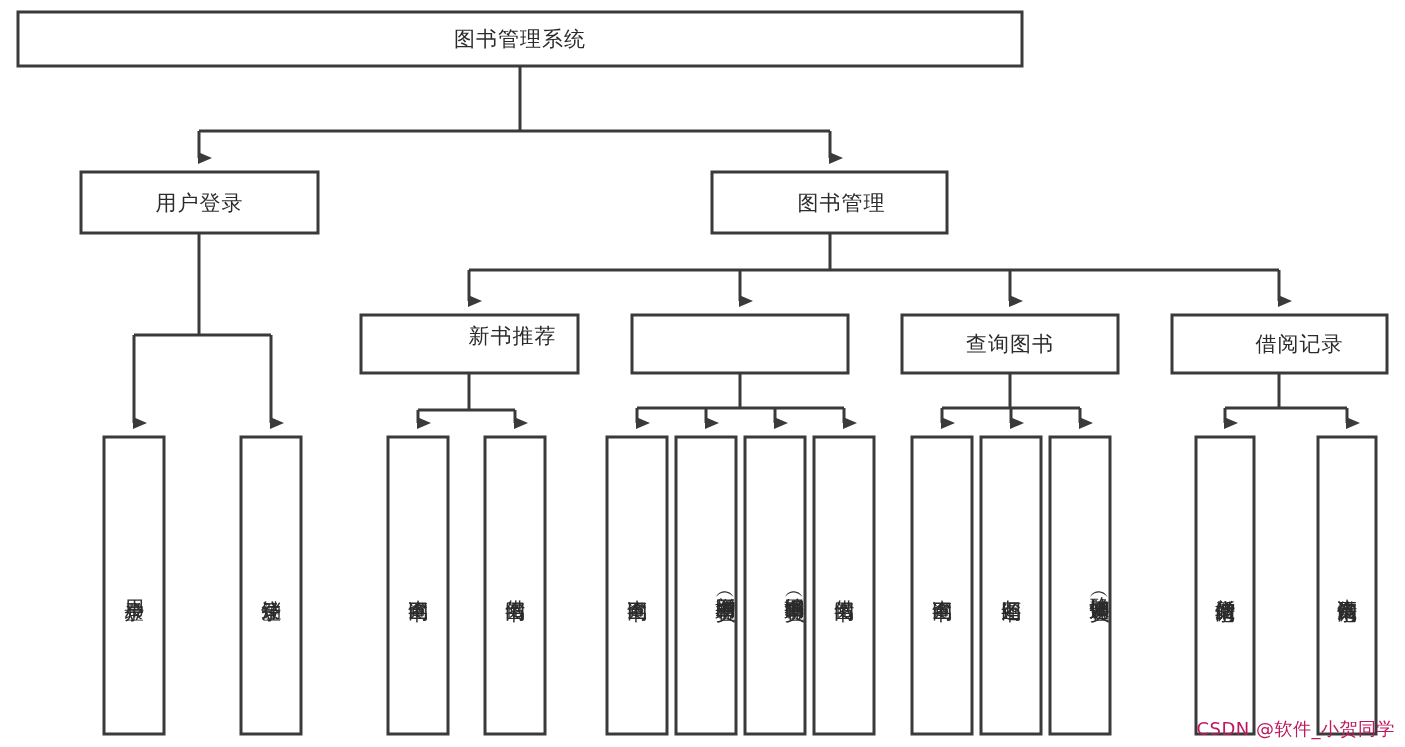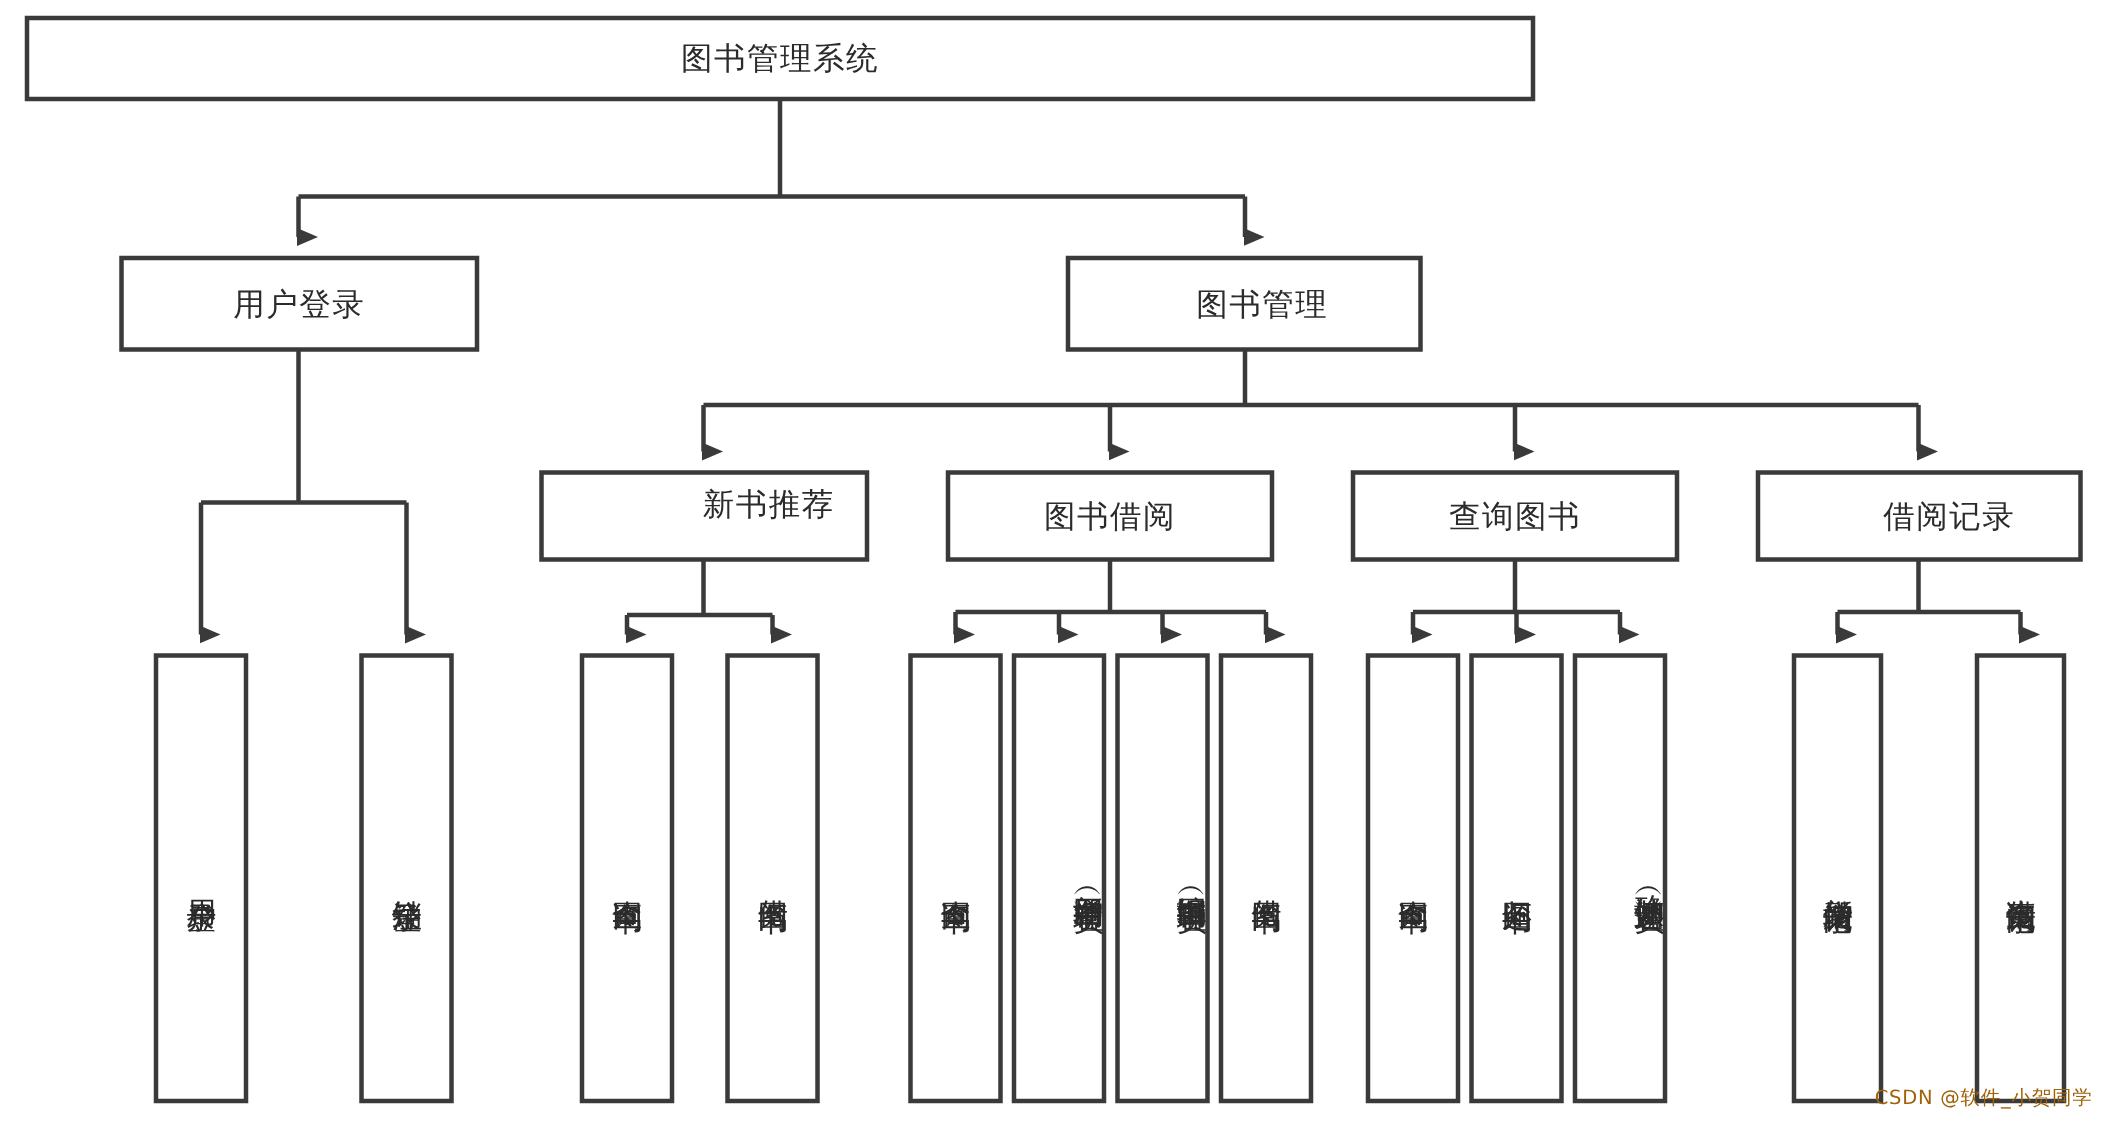--- a/index.html
+++ b/index.html
@@ -29,21 +29,21 @@
   .htext{
     position:absolute;
     display:flex;align-items:center;justify-content:center;
     font-family:Liberation Serif, serif;
     font-size:21px;color:#2b2b2b;letter-spacing:1px;
     pointer-events:none;
   }
   #watermark{
     position:absolute;right:10px;bottom:6px;
     font-family:"DejaVu Sans","Liberation Sans",sans-serif;
-    font-size:13px;color:#a16207;letter-spacing:0.5px;
+    font-size:18px;color:#be185d;letter-spacing:0.5px;
     white-space:nowrap;
   }
 </style>
 </head>
 <body>
 
 <div id="stage">
 
   <svg id="diagram" viewBox="0 0 1405 747">
     <defs>
@@ -130,21 +130,20 @@
       <path class="conn" d="M1225,408 L1347,408"></path>
       <path class="conn" d="M1225,408 L1225,423" marker-end="url(#arrow)"></path>
       <path class="conn" d="M1347,408 L1347,423" marker-end="url(#arrow)"></path>
     </g>
   </svg>
 
   <div class="htext" style="left:18px;top:12px;width:1004px;height:54px;">图书管理系统</div>
   <div class="htext" style="left:81px;top:172px;width:237px;height:61px;">用户登录</div>
   <div class="htext" style="left:712px;top:172px;width:235px;height:61px;padding-left:12px;">图书管理</div>
   <div class="htext" style="left:361px;top:315px;width:217px;height:41px;padding-left:43px;">新书推荐</div>
-  <div class="htext" style="left:632px;top:315px;width:216px;height:58px;">图书借阅</div>
   <div class="htext" style="left:902px;top:315px;width:216px;height:58px;">查询图书</div>
   <div class="htext" style="left:1172px;top:315px;width:215px;height:58px;padding-left:20px;">借阅记录</div>
 
   <div class="vtext" style="left:104px;top:437px;width:60px;height:297px;">用户登录</div>
   <div class="vtext" style="left:241px;top:437px;width:60px;height:297px;">注销登录</div>
   <div class="vtext" style="left:388px;top:437px;width:60px;height:297px;">查询图书</div>
   <div class="vtext" style="left:485px;top:437px;width:60px;height:297px;">借阅图书</div>
   <div class="vtext" style="left:607px;top:437px;width:60px;height:297px;">查询图书</div>
   <div class="vtext" style="left:676px;top:437px;width:60px;height:297px;align-items:flex-start;">新增图书（管理员）</div>
   <div class="vtext" style="left:745px;top:437px;width:60px;height:297px;align-items:flex-start;">编辑图书（管理员）</div>

